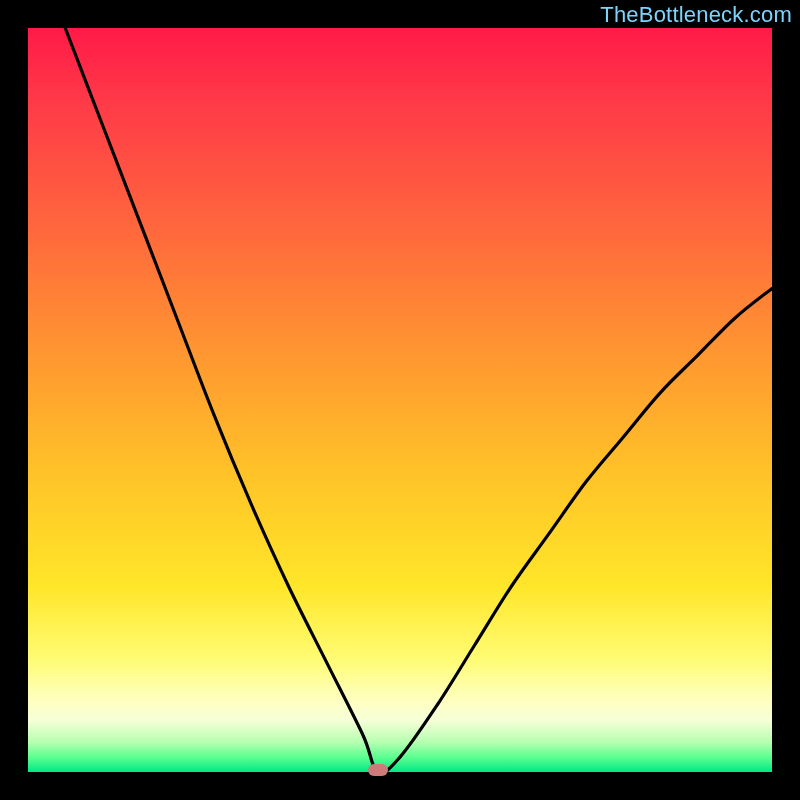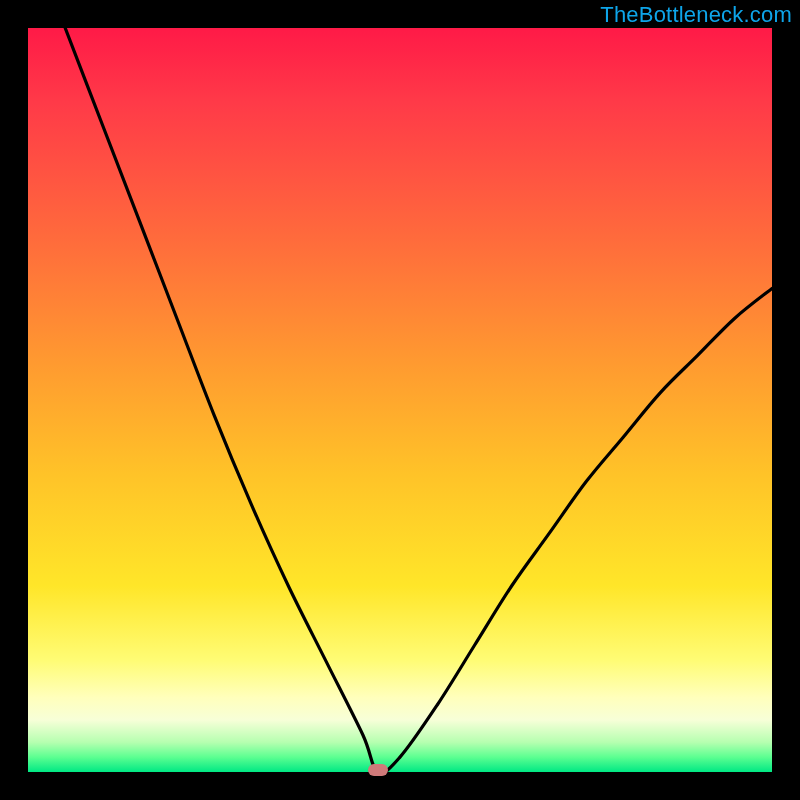--- a/index.html
+++ b/index.html
@@ -11,21 +11,21 @@
   .chart-container {
     position: relative;
     width: 800px;
     height: 800px;
     background: #000000;
   }
   .watermark {
     position: absolute;
     top: 2px;
     right: 8px;
-    color: #0ea5e9;
+    color: #7dd3fc;
     font-size: 22px;
     font-weight: 500;
     letter-spacing: 0.2px;
     z-index: 10;
   }
   .plot-area {
     position: absolute;
     left: 28px;
     top: 28px;
     width: 744px;

